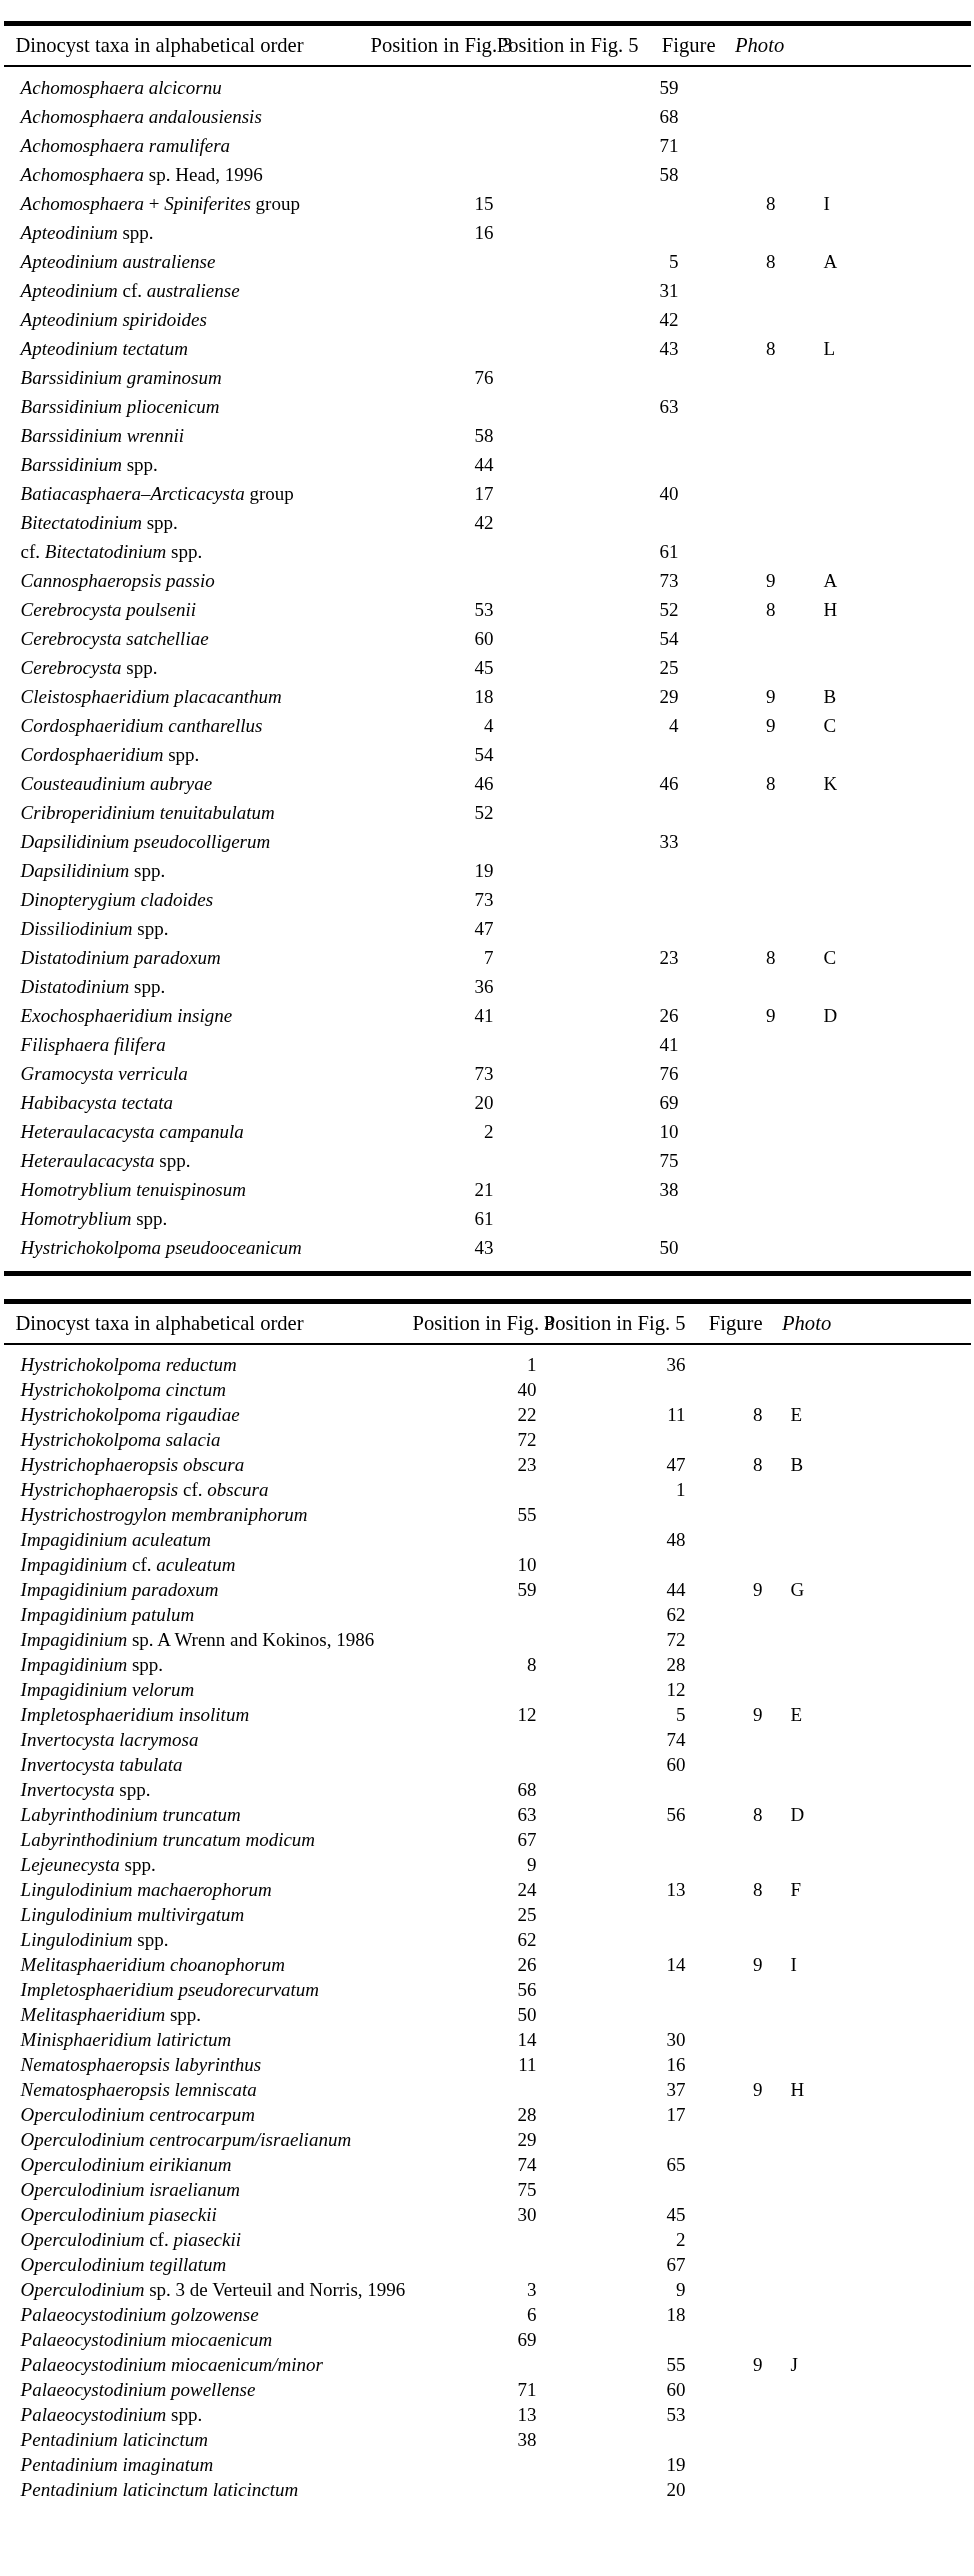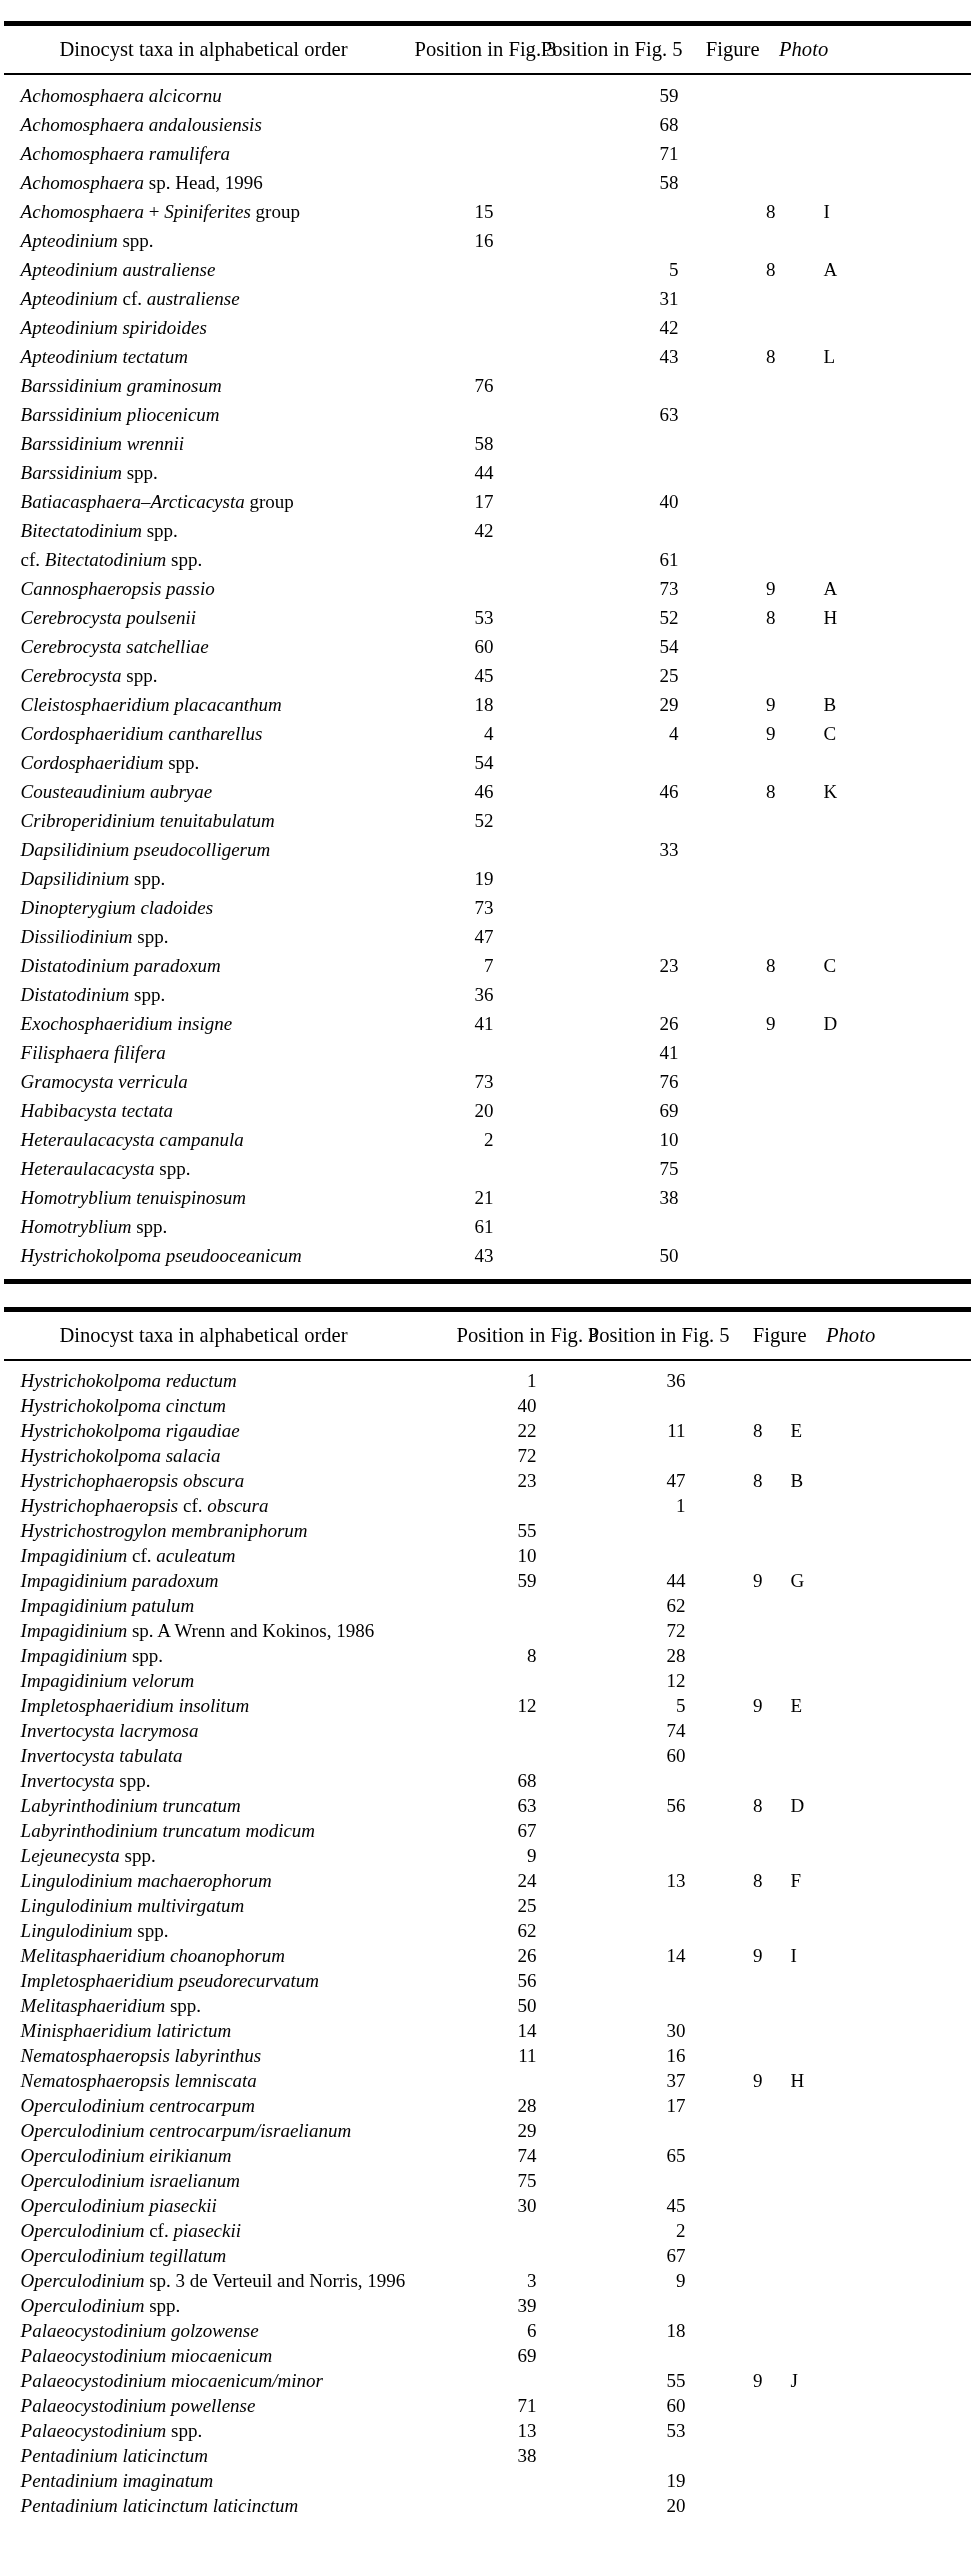--- a/index.html
+++ b/index.html
@@ -33,23 +33,22 @@
   .t1 .thead, .t1 .trow,
   .t3 .thead, .t3 .trow {
     grid-template-columns: 350px 103px 165px 77px 88px;
   }
   
   .t2 .thead, .t2 .trow {
     grid-template-columns: 392px 124px 149px 77px 88px;
   }
 
   .thead {
-    height: 47px;
+    height: 39px;
     font-size: 20.6px;
-    margin-left: 44px;
   }
   .hc.taxa { text-align: left; padding-left: 0; margin-left: -5.2px; }
   .hc.num  { text-align: right; white-space: nowrap; }
   .hc.photo{ text-align: center; font-style: italic; }
 
   .rows { padding: 7.2px 0 8.2px; }
 
   .trow { font-size: 19px; }
   .t1 .trow, .t3 .trow { height: 29px; gap: 20px; }
   .t2 .trow { height: 25px; }
@@ -425,20 +424,27 @@
           <div class="c photo"></div>
         </div>
         <div class="trow">
           <div class="c taxa"><span class="it">Hystrichostrogylon membraniphorum</span></div>
           <div class="c num">55</div>
           <div class="c num"></div>
           <div class="c num"></div>
           <div class="c photo"></div>
         </div>
         <div class="trow">
+          <div class="c taxa"><span class="it">Impagidinium aculeatum</span></div>
+          <div class="c num"></div>
+          <div class="c num">48</div>
+          <div class="c num"></div>
+          <div class="c photo"></div>
+        </div>
+        <div class="trow">
           <div class="c taxa"><span class="it">Impagidinium</span><span class="rm"> cf. </span><span class="it">aculeatum</span></div>
           <div class="c num">10</div>
           <div class="c num"></div>
           <div class="c num"></div>
           <div class="c photo"></div>
         </div>
         <div class="trow">
           <div class="c taxa"><span class="it">Impagidinium paradoxum</span></div>
           <div class="c num">59</div>
           <div class="c num">44</div>
@@ -635,27 +641,20 @@
           <div class="c photo"></div>
         </div>
         <div class="trow">
           <div class="c taxa"><span class="it">Operculodinium</span><span class="rm"> sp. 3 de Verteuil and Norris, 1996</span></div>
           <div class="c num">3</div>
           <div class="c num">9</div>
           <div class="c num"></div>
           <div class="c photo"></div>
         </div>
         <div class="trow">
-          <div class="c taxa"><span class="it">Operculodinium</span><span class="rm"> spp.</span></div>
-          <div class="c num">39</div>
-          <div class="c num"></div>
-          <div class="c num"></div>
-          <div class="c photo"></div>
-        </div>
-        <div class="trow">
           <div class="c taxa"><span class="it">Palaeocystodinium golzowense</span></div>
           <div class="c num">6</div>
           <div class="c num">18</div>
           <div class="c num"></div>
           <div class="c photo"></div>
         </div>
         <div class="trow">
           <div class="c taxa"><span class="it">Palaeocystodinium miocaenicum</span></div>
           <div class="c num">69</div>
           <div class="c num"></div>

